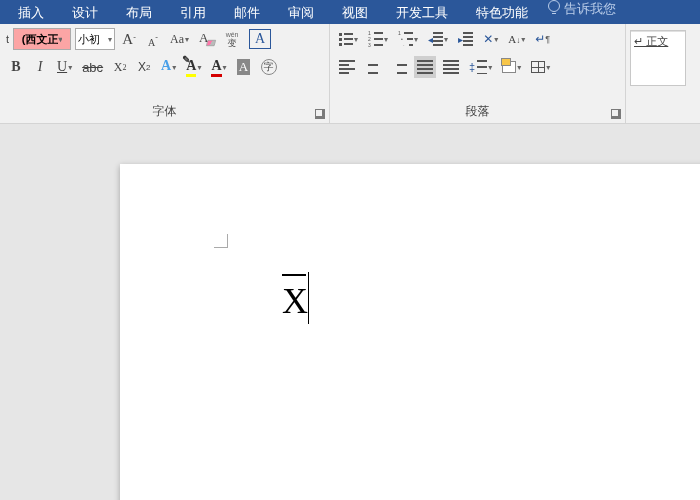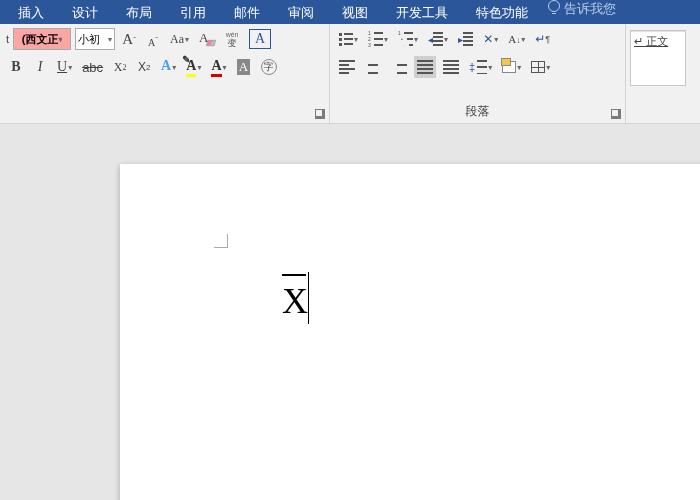--- a/index.html
+++ b/index.html
@@ -369,20 +369,21 @@
             <span class="colA" style="color:#333">A<span class="bar" style="background:#d40000"></span></span>
           </div>
         <div class="ctl">
             <span class="shade-a">A</span>
           </div>
         <div class="ctl">
             <span class="circled">字</span>
           </div>
       </div>
     </div>
+    <div class="group-label">字体</div>
     <div class="dlg"></div>
   </div>
 
   <div class="group" style="width:296px">
     <div class="group-rows">
       <div class="row">
         <div class="ctl dd">
           <div class="list-ic">
               <div class="ln">
                 <span class="dot"></span>

